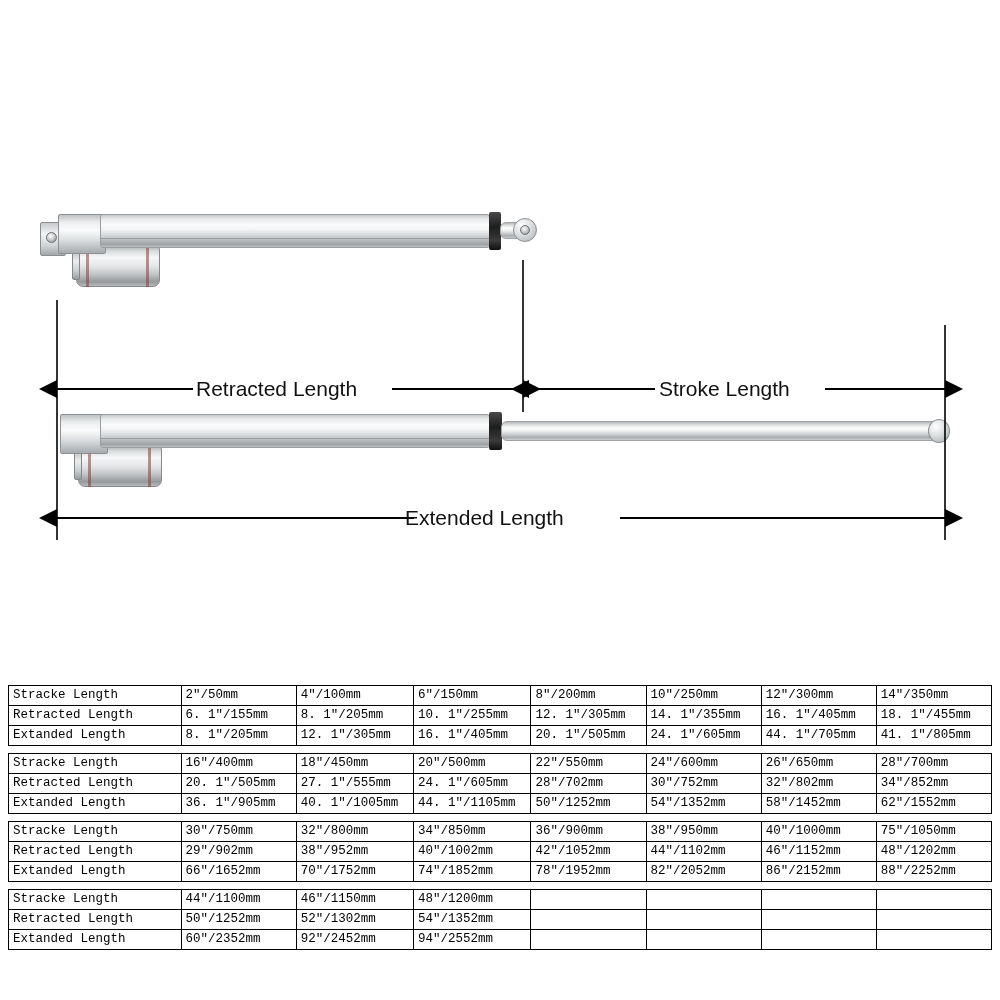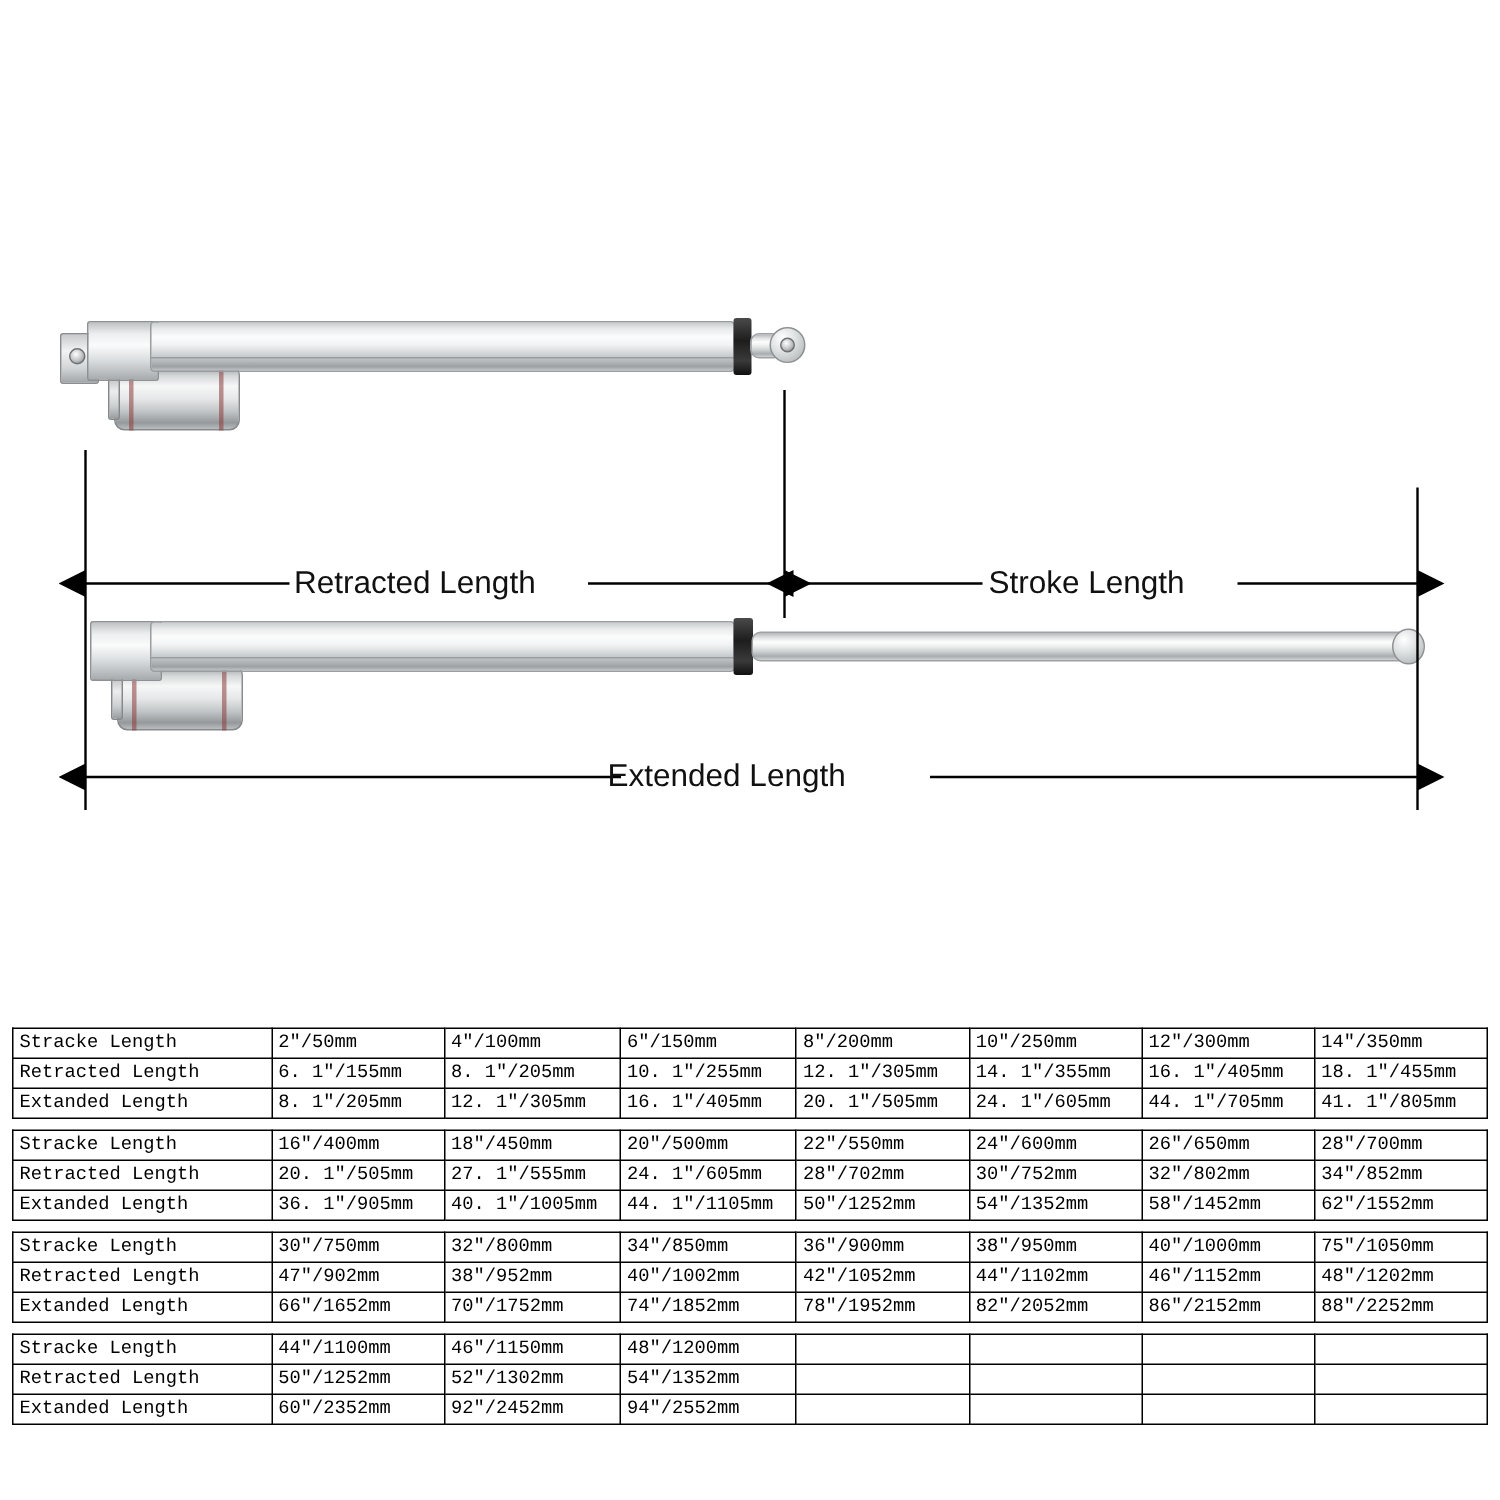--- a/index.html
+++ b/index.html
@@ -309,21 +309,21 @@
       <td class="val">30″/750mm</td>
       <td class="val">32″/800mm</td>
       <td class="val">34″/850mm</td>
       <td class="val">36″/900mm</td>
       <td class="val">38″/950mm</td>
       <td class="val">40″/1000mm</td>
       <td class="val">75″/1050mm</td>
     </tr>
     <tr>
       <td class="lbl">Retracted Length</td>
-      <td class="val">47″/902mm</td>
+      <td class="val">29″/902mm</td>
       <td class="val">38″/952mm</td>
       <td class="val">40″/1002mm</td>
       <td class="val">42″/1052mm</td>
       <td class="val">44″/1102mm</td>
       <td class="val">46″/1152mm</td>
       <td class="val">48″/1202mm</td>
     </tr>
     <tr>
       <td class="lbl">Extanded Length</td>
       <td class="val">66″/1652mm</td>

